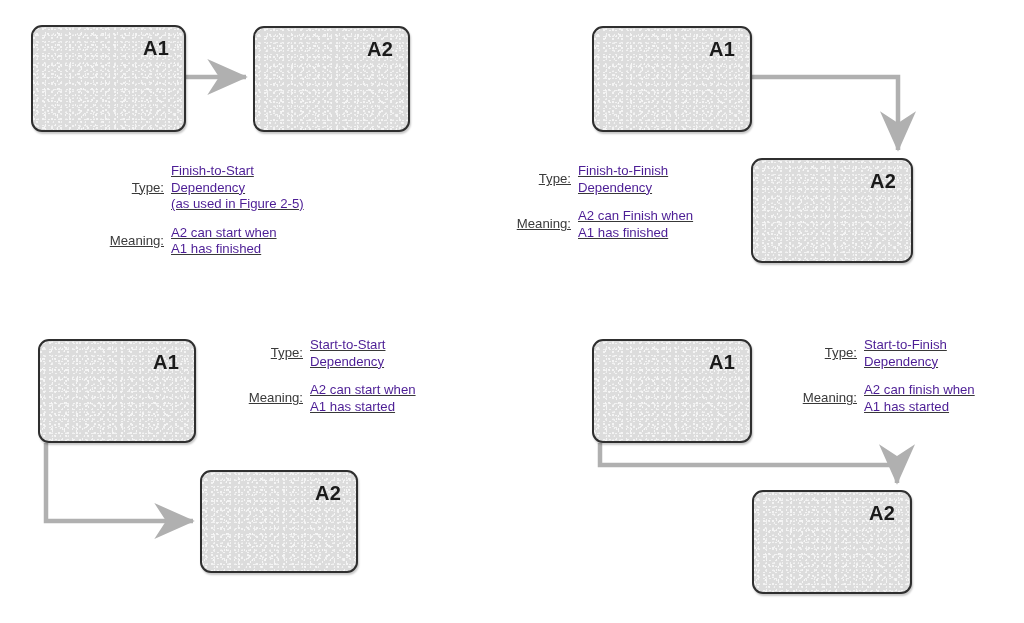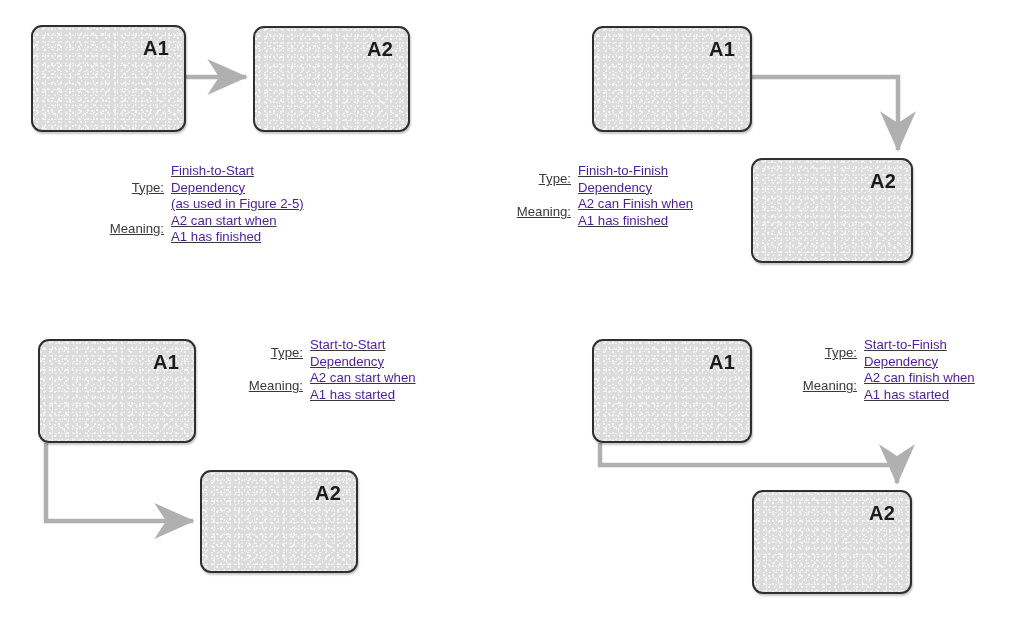--- a/index.html
+++ b/index.html
@@ -66,20 +66,21 @@
     color: #383838;
     line-height: 16.5px;
     white-space: nowrap;
   }
   .cap-row {
     display: flex;
     align-items: center;
     text-decoration: underline;
   }
   .cap-row.gap {
+    margin-top: 12px;
   }
   .cap-key {
     text-align: right;
     flex: 0 0 auto;
     color: #3a3a3a;
   }
   .cap-val {
     flex: 0 0 auto;
     color: #4c1d95;
   }

